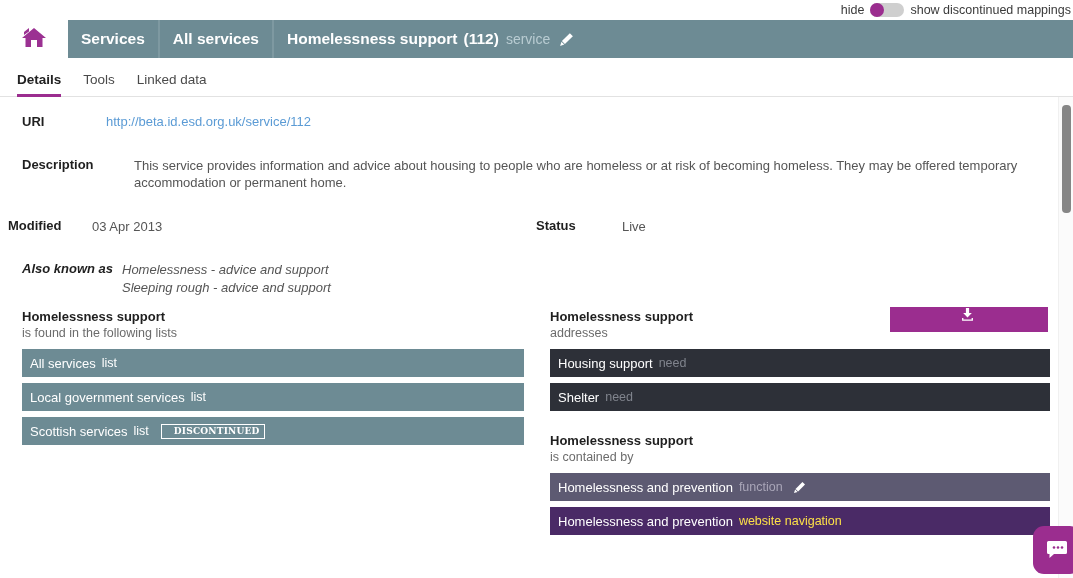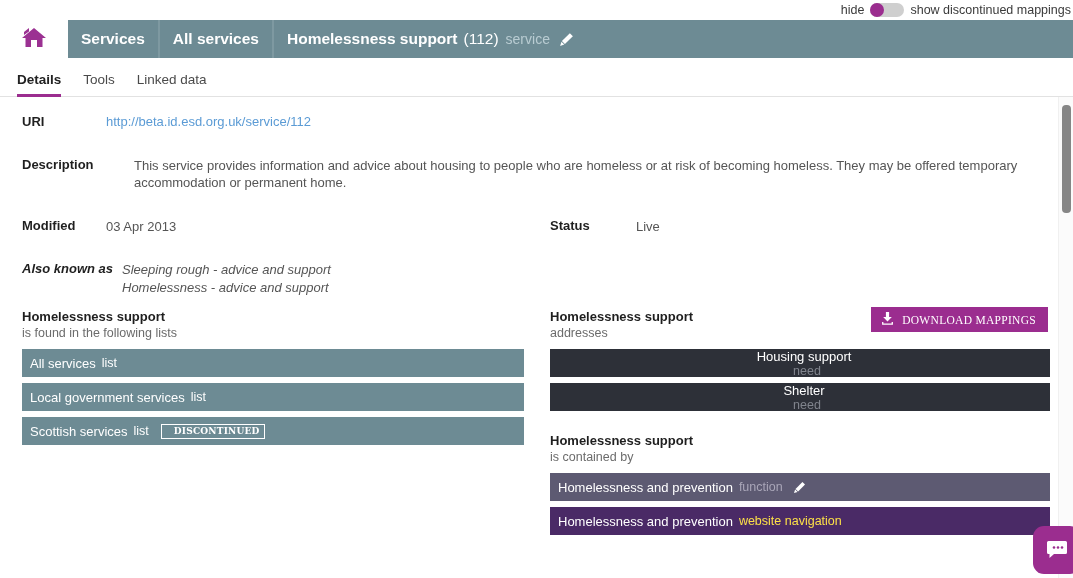--- a/index.html
+++ b/index.html
@@ -80,21 +80,21 @@
     padding: 0 13px;
     border-right: 2px solid #7e99a1;
     white-space: nowrap;
   }
   .nav-seg.last {
     border-right: none;
     flex: 1 1 auto;
     font-weight: bold;
   }
   .nav-id {
-    font-weight: normal;
+    font-weight: bold;
     margin-left: 6px;
   }
   .nav-type {
     font-weight: normal;
     color: #b9ccd2;
     margin-left: 7px;
     font-size: 14px;
   }
   .pencil {
     margin-left: 9px;
@@ -162,21 +162,21 @@
     color: #5b9bd5;
     text-decoration: none;
     font-size: 13px;
   }
   .desc-row { margin-top: 28px; gap: 28px; }
   .desc-row .row-value { max-width: 945px; }
 
   .meta-row {
     margin-top: 27px;
     display: flex;
-    padding-left: 22px;
+    padding-left: 8px;
   }
   .meta-left { display: flex; width: 528px; flex: 0 0 528px; }
   .meta-right { display: flex; }
   .meta-right .row-label { width: 86px; }
 
   .aka-row { margin-top: 26px; font-style: italic; }
   .aka-row .row-label { width: 100px; }
   .aka-row .row-value { line-height: 18px; }
 
   
@@ -217,21 +217,21 @@
     margin-bottom: 6px;
     color: #ffffff;
     font-size: 13px;
     box-sizing: border-box;
     white-space: nowrap;
     overflow: hidden;
   }
   .bar-name { font-weight: normal; color: #ffffff; }
   .bar-type { color: #ffffff; margin-left: 6px; font-size: 12.5px; }
   .bar.teal { background: #6d8b94; }
-  .bar.dark { background: #2d3038; flex-direction: column; }
+  .bar.dark { background: #2d3038; }
   .bar.dark .bar-type { color: #80848d; }
   .bar.grayviolet { background: #5d5a72; }
   .bar.grayviolet .bar-type { color: #a9a6b8; }
   .bar.deeppurple { background: #4a2a66; }
   .bar.deeppurple .bar-type { color: #fde047; }
 
   .badge-disc {
     margin-left: 12px;
     border: 1px solid #ffffff;
     color: #ffffff;
@@ -254,21 +254,22 @@
     color: #ffffff;
     border: none;
     height: 25px;
     display: flex;
     align-items: center;
     gap: 7px;
     padding: 0 12px 0 9px;
     font-size: 11.5px;
     letter-spacing: 0.3px;
     cursor: pointer;
-    font-family: Liberation Serif, serif;
+    font-family: Liberation Sans, sans-serif;
+    flex-direction: column;
   }
 
   
   .scroll-track {
     position: absolute;
     top: 97px;
     right: 0;
     width: 15px;
     height: 481px;
     background: #fbfbfb;
@@ -372,22 +373,22 @@
     </div>
     <div class="meta-right">
       <div class="row-label">Status</div>
       <div class="row-value">Live</div>
     </div>
   </div>
 
   <div class="row aka-row">
     <div class="row-label">Also known as</div>
     <div class="row-value">
+      <div>Homelessness - advice and support</div>
       <div>Sleeping rough - advice and support</div>
-      <div>Homelessness - advice and support</div>
     </div>
   </div>
 
   <div class="panels">
 
     <div class="col-left">
       <div class="group">
         <div class="group-head">
           <div class="group-title">Homelessness support</div>
           <div class="group-sub">is found in the following lists</div>

